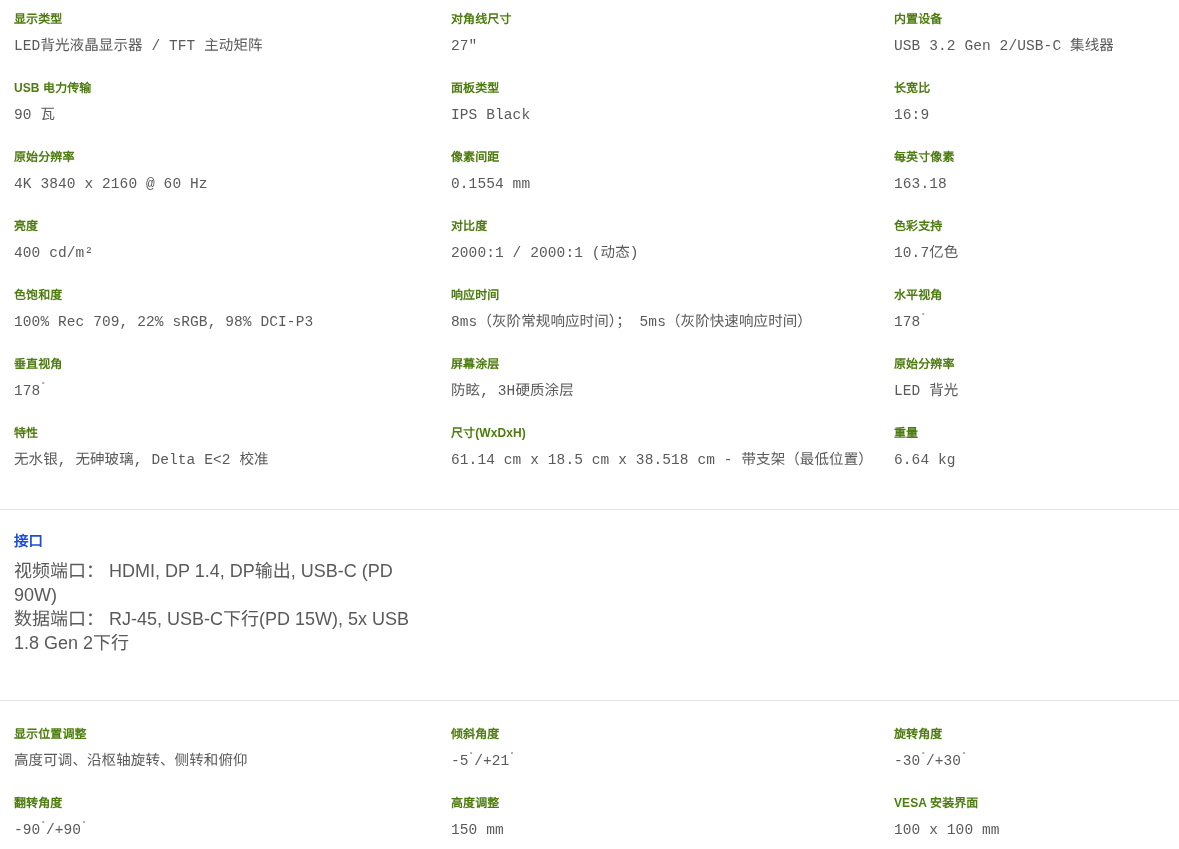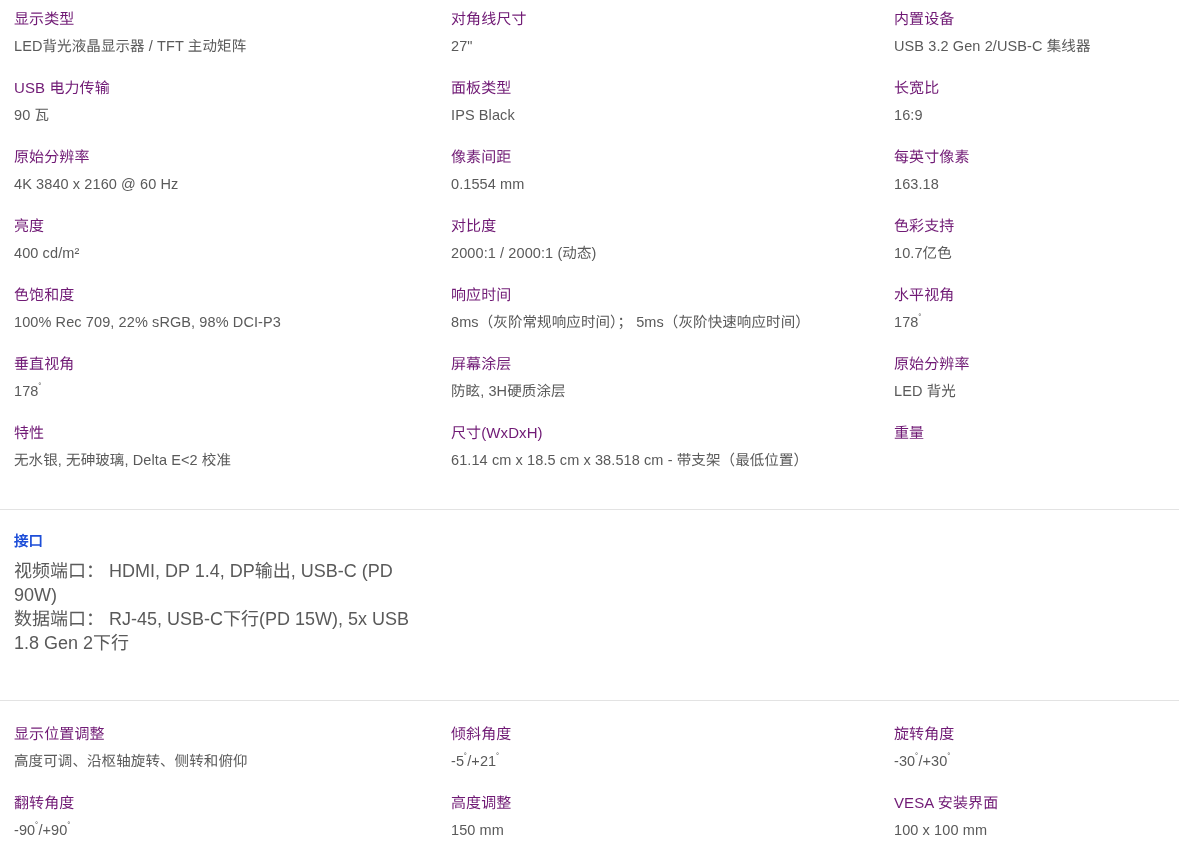--- a/index.html
+++ b/index.html
@@ -29,33 +29,34 @@
     grid-template-columns: 437px 443px 1fr;
     column-gap: 0;
   }
   .cell {
     padding: 0;
   }
   .spec-block {
     margin-bottom: 23px;
   }
   .spec-label {
-    font-size: 15px;
-    font-weight: normal;
-    color: #701a75;
+    font-size: 12px;
+    font-weight: bold;
+    color: #4d7c0f;
     line-height: 18px;
     margin-bottom: 9px;
     letter-spacing: 0.1px;
   }
   .spec-value {
     font-size: 14.5px;
     font-weight: normal;
     color: #5a5a5a;
     line-height: 19px;
     letter-spacing: 0.1px;
+    font-family: Liberation Mono, monospace;
   }
   .divider {
     height: 1px;
     background: #e3e3e3;
     margin: 0;
   }
   .section-top-pad {
     height: 22px;
   }
   .ports-section {
@@ -211,20 +212,21 @@
       </div>
       <div class="cell">
         <div class="spec-block">
           <div class="spec-label">尺寸(WxDxH)</div>
           <div class="spec-value">61.14 cm x 18.5 cm x 38.518 cm - 带支架（最低位置）</div>
         </div>
       </div>
       <div class="cell">
         <div class="spec-block">
           <div class="spec-label">重量</div>
+          <div class="spec-value">6.64 kg</div>
         </div>
       </div>
 
     </div>
   </div>
 
   <div class="divider" style="margin-top:16px;"></div>
 
   <div class="section-top-pad"></div>
   <div class="ports-section">

